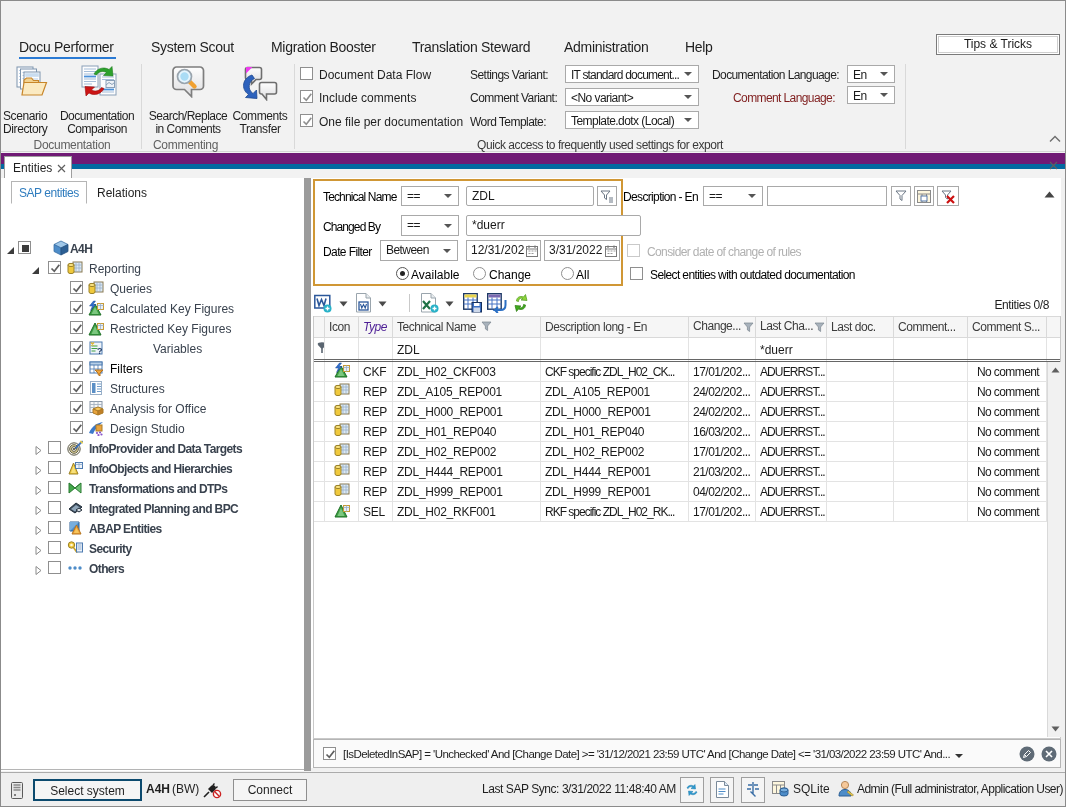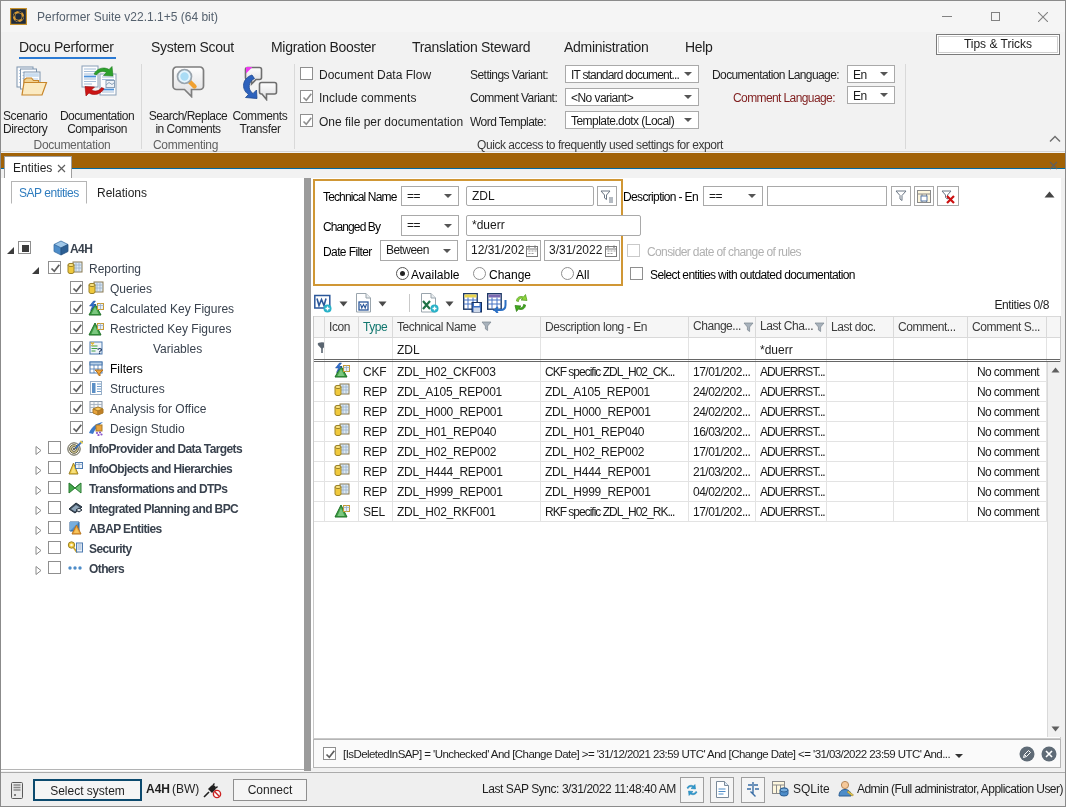--- a/index.html
+++ b/index.html
@@ -18,35 +18,20 @@
 .gf { background:#fff; border-right:1px solid #e3e3e3; border-bottom:1px solid #e3e3e3; padding:0 0 0 4px; overflow:hidden; white-space:nowrap; }
 .gc { background:#fff; border-right:1px solid #e3e3e3; border-bottom:1px solid #e3e3e3; padding:0 0 0 4px; overflow:hidden; white-space:nowrap; color:#1a1a1a; letter-spacing:-0.25px; }
 #grid td { height:inherit; vertical-align:middle; }
 #tree div[style*="font-weight:bold"] { letter-spacing:-0.6px; }
 
 </style>
 </head>
 <body>
 <div id="win">
 
-<div class="ab" style="left:0;top:0;width:1064px;height:31px;background:#f5f5f5;">
-  <svg class="ab" style="left:9px;top:7px;" width="17" height="17" viewBox="0 0 17 17">
-    <rect x="0.5" y="0.5" width="16" height="16" fill="#1e2b3c" stroke="#c8922c" stroke-width="1.4"></rect>
-    <circle cx="8.5" cy="8.5" r="4.4" fill="none" stroke="#d89b35" stroke-width="2.4"></circle>
-    <rect x="6.9" y="6.9" width="3.2" height="3.2" fill="#1e2b3c"></rect>
-    <path d="M8.5 3.6 L11.6 5 M13.4 8.5 L12 11.6 M8.5 13.4 L5.4 12 M3.6 8.5 L5 5.4" stroke="#1e2b3c" stroke-width="1.1" fill="none"></path>
-  </svg>
-  <div class="ab" style="left:36px;top:9px;font-size:12px;color:#55616e;">Performer Suite v22.1.1+5 (64 bit)</div>
-
-  <div class="ab" style="left:941px;top:15px;width:10px;height:1px;background:#828282;"></div>
-  <div class="ab" style="left:990px;top:11px;width:9px;height:9px;border:1px solid #828282;"></div>
-  <svg class="ab" style="left:1037px;top:11px;" width="10" height="10" viewBox="0 0 10 10">
-        <path d="M0 0 L10 10 M10 0 L0 10" stroke="#828282" stroke-width="1.1"></path>
-      </svg>
-</div>
 
 <div class="ab" style="left:0;top:31px;width:1064px;height:29px;background:#f2f2f2;">
   <div class="ab" style="left:18px;top:7px;font-size:14px;letter-spacing:-0.3px;color:#1f1f1f;">Docu Performer</div>
   <div class="ab" style="left:18px;top:25px;width:97px;height:2px;background:#2a7ad4;"></div>
   <div class="ab" style="left:150px;top:7px;font-size:14px;letter-spacing:-0.3px;color:#1f1f1f;">System Scout</div>
   <div class="ab" style="left:270px;top:7px;font-size:14px;letter-spacing:-0.3px;color:#1f1f1f;">Migration Booster</div>
   <div class="ab" style="left:411px;top:7px;font-size:14px;letter-spacing:-0.3px;color:#1f1f1f;">Translation Steward</div>
   <div class="ab" style="left:563px;top:7px;font-size:14px;letter-spacing:-0.3px;color:#1f1f1f;">Administration</div>
   <div class="ab" style="left:684px;top:7px;font-size:14px;letter-spacing:-0.3px;color:#1f1f1f;">Help</div>
   <div class="ab" style="left:935px;top:2px;width:124px;height:21px;background:#fff;border:1px solid #7a7a7a;box-shadow:inset 0 0 0 1px #fff, inset 0 0 0 2px #cfcfcf;text-align:center;line-height:19px;font-size:12px;">Tips &amp; Tricks</div>
@@ -134,21 +119,21 @@
   <div class="combo" style="left:846px;top:4px;width:48px;height:18px;">En<span class="dda"></span></div>
   <div class="ab" style="left:732px;top:30px;color:#7f1d1d;letter-spacing:-0.6px;">Comment Language:</div>
   <div class="combo" style="left:846px;top:25px;width:48px;height:18px;">En<span class="dda"></span></div>
 
   <div class="ab" style="left:293px;top:77px;width:612px;text-align:center;color:#3a3a3a;letter-spacing:-0.45px;">Quick access to frequently used settings for export</div>
   <svg class="ab" style="left:1048px;top:74px;" width="12" height="8" viewBox="0 0 12 8">
         <path d="M1 6.5 L6 1.5 L11 6.5" stroke="#6d6d6d" stroke-width="1.4" fill="none"></path>
       </svg>
 </div>
 
-<div class="ab" style="left:0;top:152px;width:1064px;height:16px;background:#a16207;border-bottom:1px solid #0369a1;">
+<div class="ab" style="left:0;top:152px;width:1064px;height:16px;background:#701a75;border-bottom:5px solid #0369a1;">
   <div class="ab" style="left:3px;top:3px;width:68px;height:22px;background:#fff;border:1px solid #9e9e9e;border-bottom:none;">
     <div class="ab" style="left:8px;top:4px;color:#1f1f1f;">Entities</div>
     <svg class="ab" style="left:52px;top:7px;" width="9" height="9" viewBox="0 0 9 9">
           <path d="M1 1 L8 8 M8 1 L1 8" stroke="#5f5f5f" stroke-width="1.2"></path>
         </svg>
   </div>
   <svg class="ab" style="left:1048px;top:8px;" width="9" height="9" viewBox="0 0 9 9">
         <path d="M1 1 L8 8 M8 1 L1 8" stroke="#5f5f5f" stroke-width="1.2"></path>
       </svg>
 </div>
@@ -497,21 +482,21 @@
           <col style="width:71px">
           <col style="width:67px">
           <col style="width:74px">
           <col style="width:79px">
           <col style="width:14px">
         </colgroup>
 <tbody>
           <tr style="height:22px;">
 <td class="gh"><span style="color:#3c3c3c;"></span></td>
 <td class="gh"><span style="color:#3c3c3c;">Icon</span></td>
-<td class="gh"><span style="color:#0f766e;">Type</span></td>
+<td class="gh"><span style="color:#4c1d95;font-style:italic;">Type</span></td>
 <td class="gh"><span style="color:#3c3c3c;">Technical Name</span><span style="display:inline-block;vertical-align:-1px;margin-left:5px;"><svg width="11" height="11" viewBox="0 0 11 11">
                   <path d="M1 1 h9 l-3.4 4 v4.5 l-2.2 -1.6 v-2.9 z" fill="#a8b2bc" stroke="#7a848e" stroke-width="0.7"></path>
                 </svg></span></td>
 <td class="gh"><span style="color:#3c3c3c;">Description long - En</span></td>
 <td class="gh"><span style="float:right;margin-top:3px;margin-right:1px;"><svg width="11" height="11" viewBox="0 0 11 11">
                   <path d="M1 1 h9 l-3.4 4 v4.5 l-2.2 -1.6 v-2.9 z" fill="#a8b2bc" stroke="#7a848e" stroke-width="0.7"></path>
                 </svg></span><span style="color:#3c3c3c;">Change...</span></td>
 <td class="gh"><span style="float:right;margin-top:3px;margin-right:1px;"><svg width="11" height="11" viewBox="0 0 11 11">
                   <path d="M1 1 h9 l-3.4 4 v4.5 l-2.2 -1.6 v-2.9 z" fill="#a8b2bc" stroke="#7a848e" stroke-width="0.7"></path>
                 </svg></span><span style="color:#3c3c3c;">Last Cha...</span></td>

